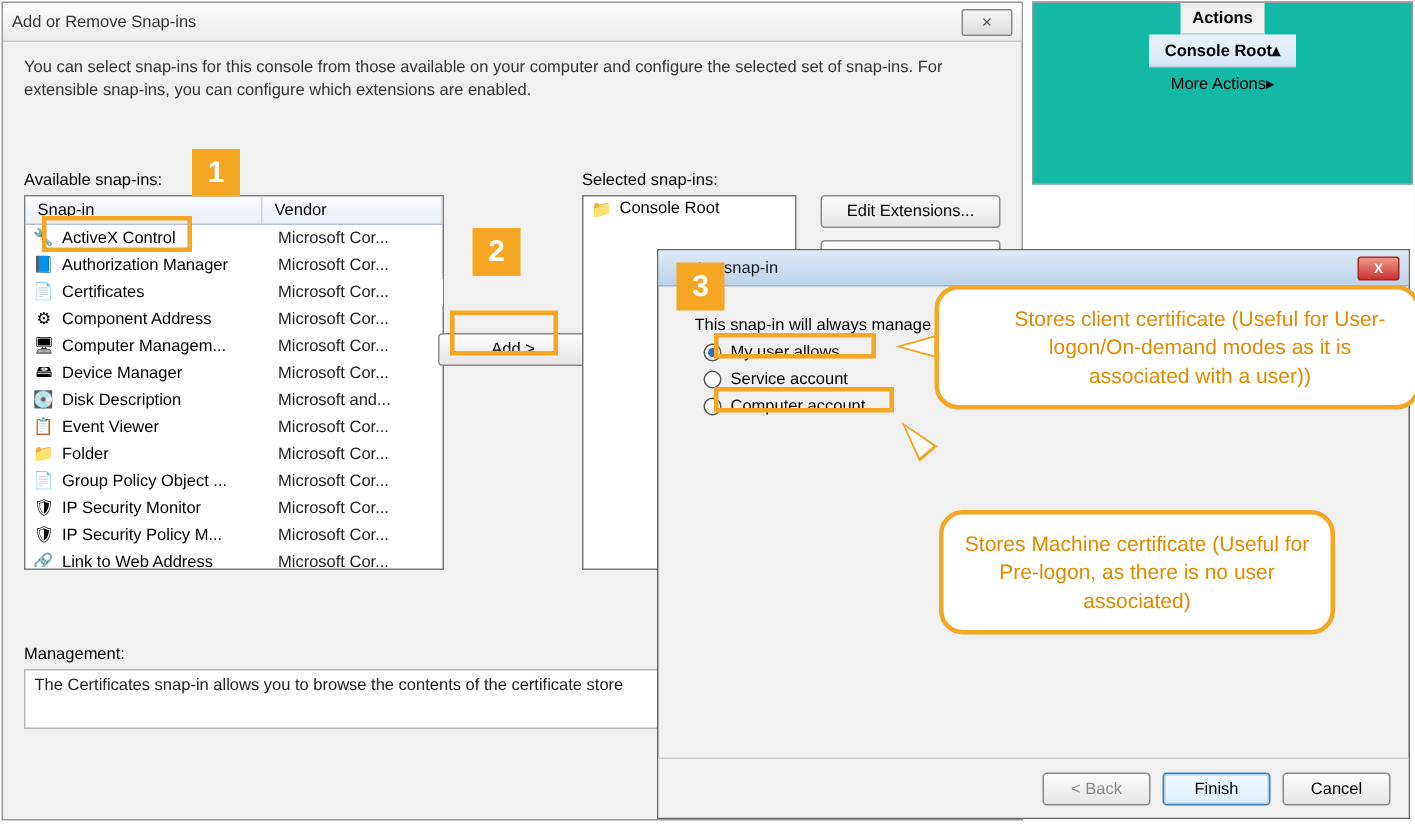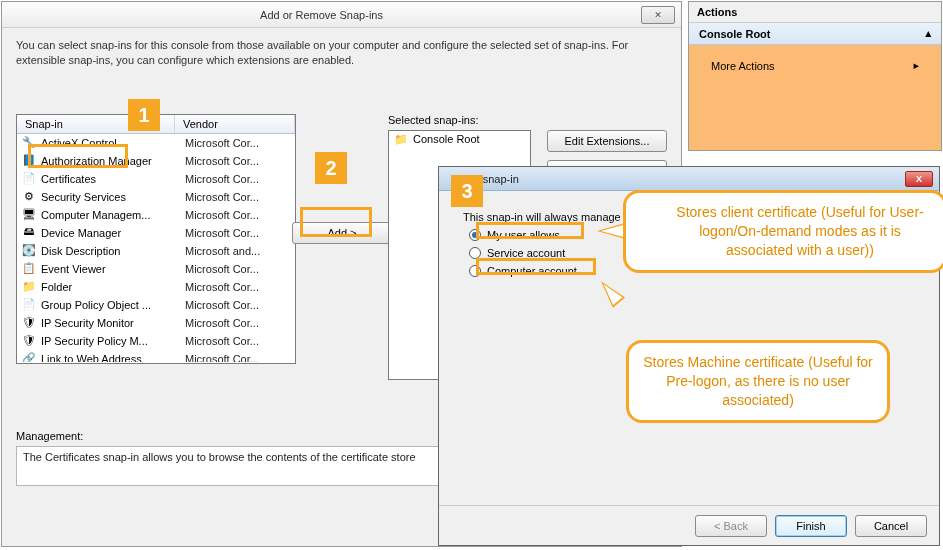--- a/index.html
+++ b/index.html
@@ -9,21 +9,21 @@
   .dialog {
     position: absolute; left: 1px; top: 1px; width: 681px; height: 546px;
     border: 1px solid #999; background: #f0f0f0;
     display: flex; flex-direction: column;
   }
   .titlebar {
     height: 26px; background: linear-gradient(#fdfdfd,#ececec);
     border-bottom: 1px solid #ccc; display: flex; align-items: center;
     padding: 0 6px; gap: 6px;
   }
-  .titlebar-title { flex: 1; color: #333; text-align: center; }
+  .titlebar-title { flex: 1; color: #333; }
   .win-close {
     width: 34px; height: 18px; border: 1px solid #888; border-radius: 2px;
     background: linear-gradient(#f6f6f6,#ddd); display: flex; align-items: center; justify-content: center;
     font-size: 9px; color: #555;
   }
   .dialog-body { padding: 10px 14px 14px 14px; flex: 1; display: flex; flex-direction: column; gap: 36px; }
   .intro { color: #333; line-height: 1.35; margin-bottom: 10px; max-width: 640px; }
 
   .cols { display: flex; gap: 14px; align-items: flex-start; }
   .col-left { width: 280px; }
@@ -58,29 +58,29 @@
   .btn.primary { border-color:#3c7fb1; box-shadow: inset 0 0 0 1px #a7d0ee; background: linear-gradient(#f4fbff,#daeefc);}
   .col-rbuttons { display:flex; flex-direction:column; gap:8px; align-items:stretch; margin-left:8px;}
 
   .right-side { display:flex; gap:8px; }
 
   .desc-group { margin-top: 14px; }
   .desc-box { border:1px solid #b7b7b7; background:#fff; height:40px; padding:4px 6px; color:#222;}
 
   
   .actions-panel {
-    position:absolute; right:1px; top:1px; width:254px; height:150px;
-    border:1px solid #999; background:#fdba74; display:flex; flex-direction:column;
+    position:absolute; right:1px; top:1px; width:254px; height:122px;
+    border:1px solid #999; background:#14b8a6; display:flex; flex-direction:column;align-items:center;
   }
   .actions-header { background:#f0f0f0; border-bottom:1px solid #ccc; padding:4px 8px; font-weight:bold;}
   .actions-sub {
     background:linear-gradient(#eaf2fb,#d7e6f5); border-bottom:1px solid #b8c8db; padding:4px 10px;
     display:flex; justify-content:space-between; align-items:center; font-weight:600;
   }
-  .actions-item { padding:14px 22px; display:flex; justify-content:space-between; align-items:center;}
+  .actions-item { padding:4px 22px; display:flex; justify-content:space-between; align-items:center;}
 
   
   .wizard {
     position:absolute; left:438px; top:166px; width:502px; height:380px;
     border:1px solid #666; background:#f0f0f0;
     display:flex; flex-direction:column;
   }
   .wizard-title {
     height:24px; background:linear-gradient(#dfeaf6,#bcd3ea); display:flex; align-items:center; padding:0 6px;
     border-bottom:1px solid #9cb3cb;
@@ -134,20 +134,21 @@
 <div class="dialog">
   <div class="titlebar">
     <span class="titlebar-title">Add or Remove Snap-ins</span>
     <div class="win-close">✕</div>
   </div>
   <div class="dialog-body">
     <div class="intro">You can select snap-ins for this console from those available on your computer and configure the selected set of snap-ins. For extensible snap-ins, you can configure which extensions are enabled.</div>
 
     <div class="cols">
       <div class="col-left">
+        <div class="section-label">Available snap-ins:</div>
         <div class="listbox">
           <div class="list-headers">
             <div class="hcell snapin">Snap-in</div>
             <div class="hcell vendor">Vendor</div>
           </div>
           <div class="list-scroll" id="avail-list">
               <div class="list-row">
                 <span class="ic">🔧</span>
                 <span class="c1">ActiveX Control</span>
                 <span class="c2">Microsoft Cor...</span>
@@ -157,21 +158,21 @@
                 <span class="c1">Authorization Manager</span>
                 <span class="c2">Microsoft Cor...</span>
               </div>
               <div class="list-row selected">
                 <span class="ic">📄</span>
                 <span class="c1">Certificates</span>
                 <span class="c2">Microsoft Cor...</span>
               </div>
               <div class="list-row">
                 <span class="ic">⚙</span>
-                <span class="c1">Security Services</span>
+                <span class="c1">Component Address</span>
                 <span class="c2">Microsoft Cor...</span>
               </div>
               <div class="list-row">
                 <span class="ic">🖥</span>
                 <span class="c1">Computer Managem...</span>
                 <span class="c2">Microsoft Cor...</span>
               </div>
               <div class="list-row">
                 <span class="ic">🖴</span>
                 <span class="c1">Device Manager</span>

